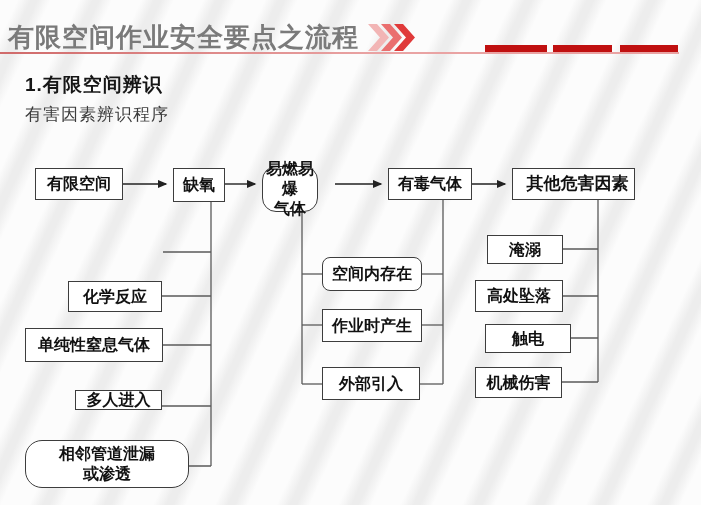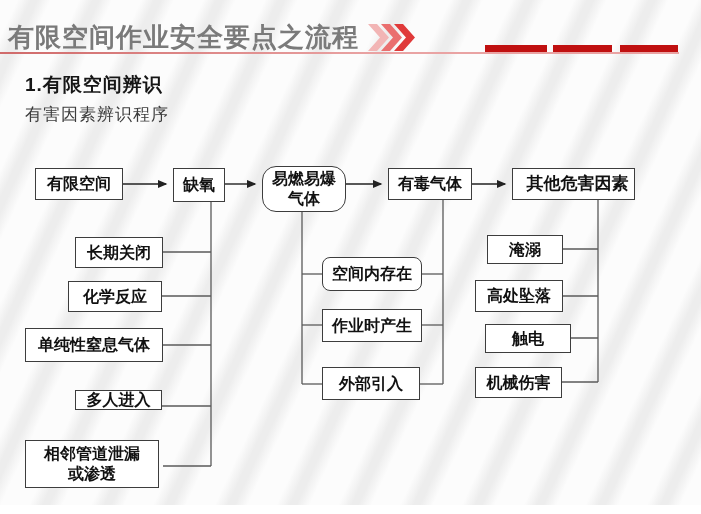--- a/index.html
+++ b/index.html
@@ -51,29 +51,29 @@
   .node{
     position:absolute;box-sizing:border-box;
     background:#ffffff;border:1.5px solid #3d3d3d;
     display:flex;align-items:center;justify-content:center;
     font-size:16px;font-weight:700;color:#111;
     text-align:center;line-height:1.25;white-space:pre-line;
   }
   
   .n-confined   {left:35px; top:168px;width:88px; height:32px;}
   .n-oxygen     {left:173px;top:168px;width:52px; height:34px;}
-  .n-flammable  {left:262px;top:166px;width:84px; height:46px;border-radius:14px;}
+  .n-flammable  {left:262px;top:166px;width:56px; height:46px;border-radius:14px;}
   .n-toxic      {left:388px;top:168px;width:84px; height:32px;}
   .n-other      {left:512px;top:168px;width:123px;height:32px;font-size:17px;padding-left:8px;}
   
   .n-closed     {left:75px; top:237px;width:88px; height:31px;}
   .n-chemical   {left:68px; top:281px;width:94px; height:31px;}
   .n-asphyxiant {left:25px; top:328px;width:138px;height:34px;}
   .n-multi      {left:75px; top:390px;width:87px; height:20px;}
-  .n-pipeline   {left:25px; top:440px;width:134px;height:48px;}
+  .n-pipeline   {left:25px; top:440px;width:164px;height:48px;border-radius:17px;}
   
   .n-exist      {left:322px;top:257px;width:100px;height:34px;border-radius:8px;}
   .n-produced   {left:322px;top:309px;width:100px;height:33px;}
   .n-external   {left:322px;top:367px;width:98px; height:33px;}
   
   .n-drowning   {left:487px;top:235px;width:76px; height:29px;}
   .n-fall       {left:475px;top:280px;width:88px; height:32px;}
   .n-electric   {left:485px;top:324px;width:86px; height:29px;}
   .n-mechanical {left:475px;top:367px;width:87px; height:31px;}
 </style>
@@ -144,21 +144,20 @@
     </g>
   </svg>
 
   <div class="node n-confined">有限空间</div>
   <div class="node n-oxygen">缺氧</div>
   <div class="node n-flammable">易燃易爆
 气体</div>
   <div class="node n-toxic">有毒气体</div>
   <div class="node n-other">其他危害因素</div>
 
-  <div class="node n-closed">长期关闭</div>
   <div class="node n-chemical">化学反应</div>
   <div class="node n-asphyxiant">单纯性窒息气体</div>
   <div class="node n-multi">多人进入</div>
   <div class="node n-pipeline">相邻管道泄漏
 或渗透</div>
 
   <div class="node n-exist">空间内存在</div>
   <div class="node n-produced">作业时产生</div>
   <div class="node n-external">外部引入</div>
 

